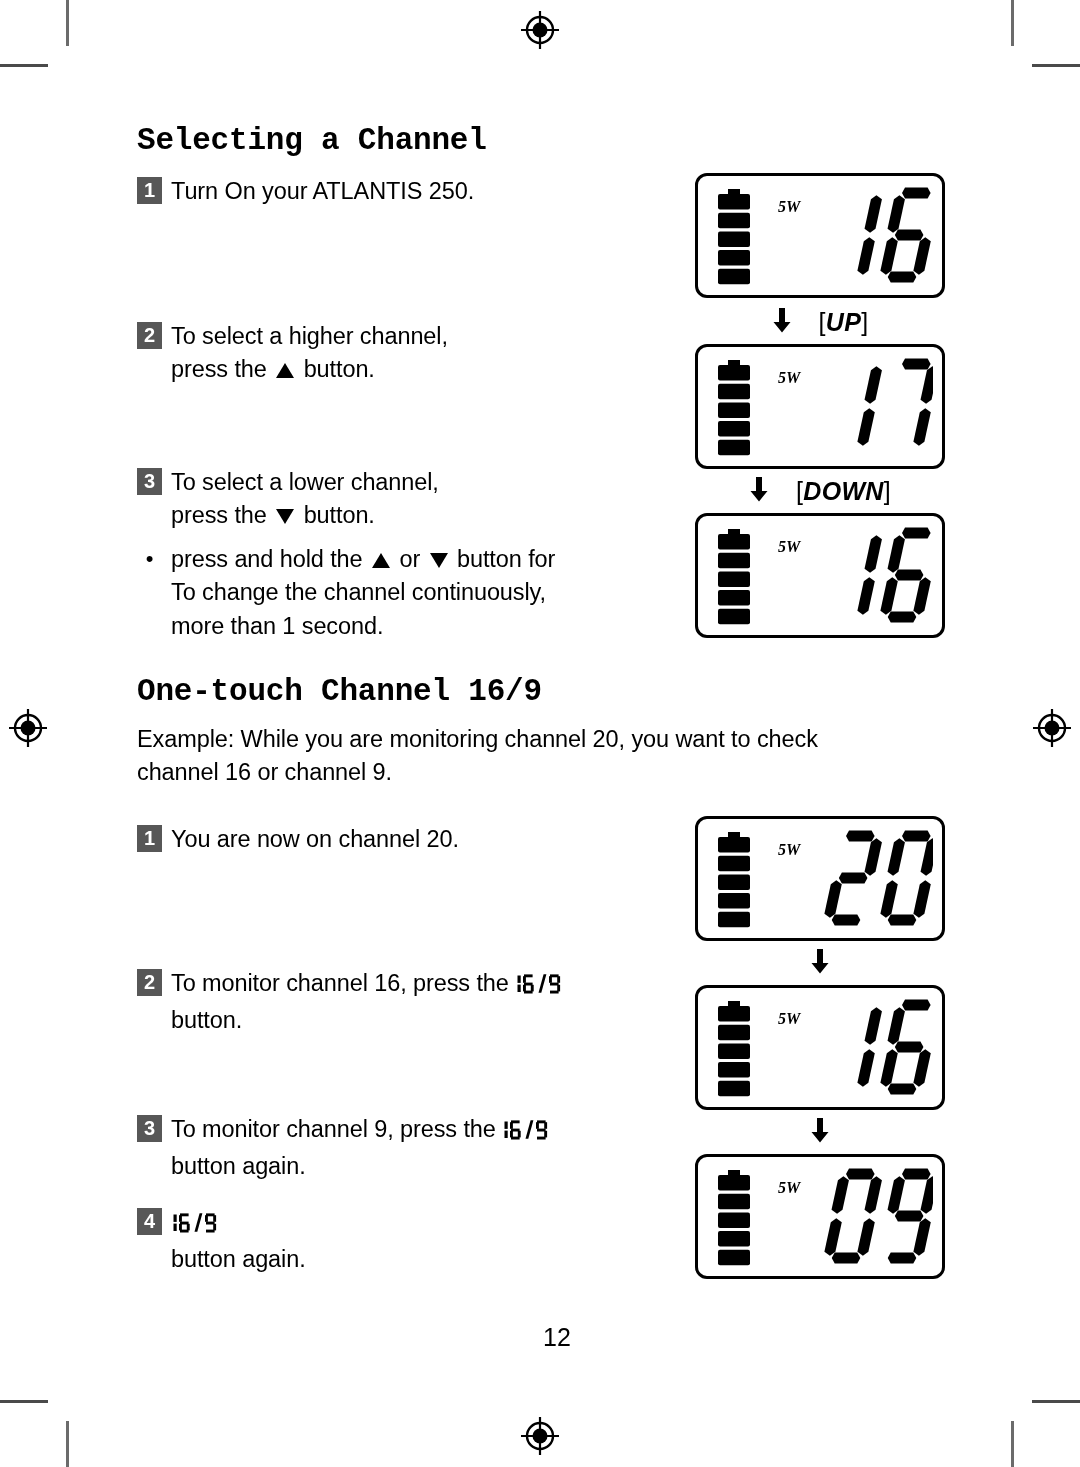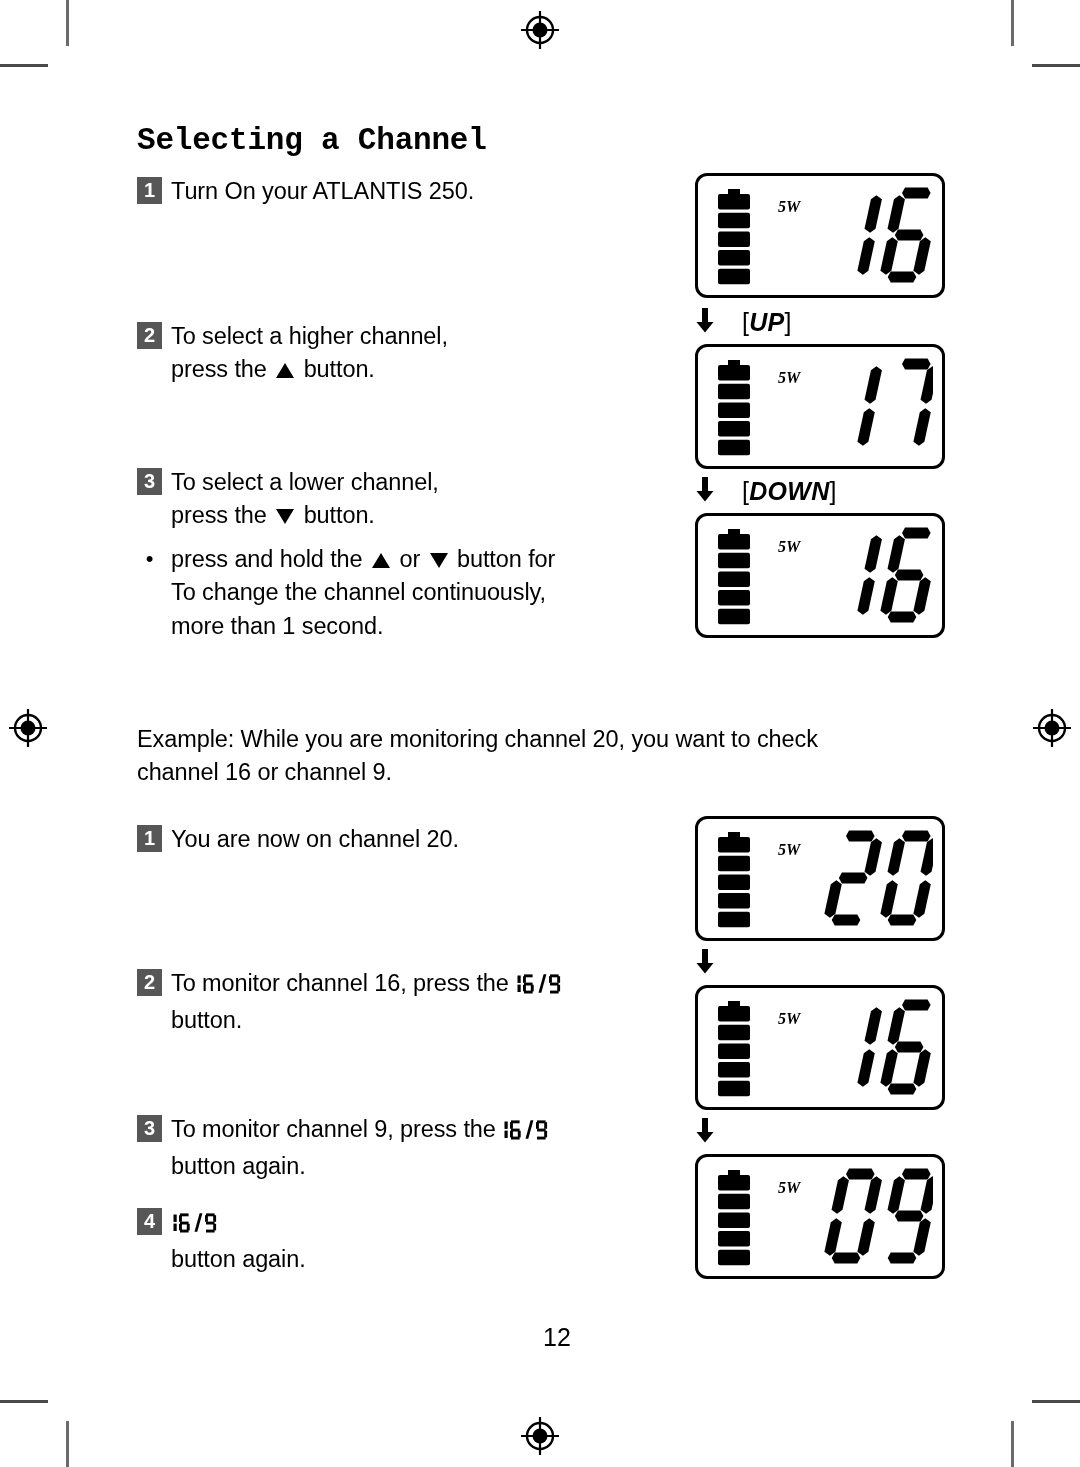--- a/index.html
+++ b/index.html
@@ -139,21 +139,21 @@
     position: absolute;
     right: 9px;
     top: 11px;
   }
 
   
   .arrow-row {
     position: absolute;
     display: flex;
     align-items: center;
-    justify-content: flex-start;
+    justify-content: center;
     height: 34px;
     gap: 22px;
   }
   .arrow-label {
     font-size: 25px;
     font-weight: bold;
     font-style: italic;
     letter-spacing: 0.3px;
     margin-left: 5px;
     white-space: nowrap;
@@ -254,20 +254,21 @@
     <div class="bullet-dot">•</div>
     <div>
       <div>
         <span>press and hold the </span><span class="tri tri-up"></span><span> or </span><span class="tri tri-down"></span><span> button for</span>
       </div>
       <div>To change the channel continuously,</div>
       <div>more than 1 second.</div>
     </div>
   </div>
 
+  <h1 class="section-title" style="position:absolute; left:137px; top:675px;">One-touch Channel 16/9</h1>
 
   <div style="position:absolute; left:137px; top:723px; width:830px; font-size:23.5px; line-height:1.42; letter-spacing:-0.1px;">
     <span class="b">Example:</span><span> While you are monitoring channel 20, you want to check</span>
     <div>channel 16 or channel 9.</div>
   </div>
 
   <div class="step" style="position:absolute; left:137px; top:823px; width:545px;">
     <div class="step-num">1</div>
     <div class="step-body">You are now on channel 20.</div>
   </div>

